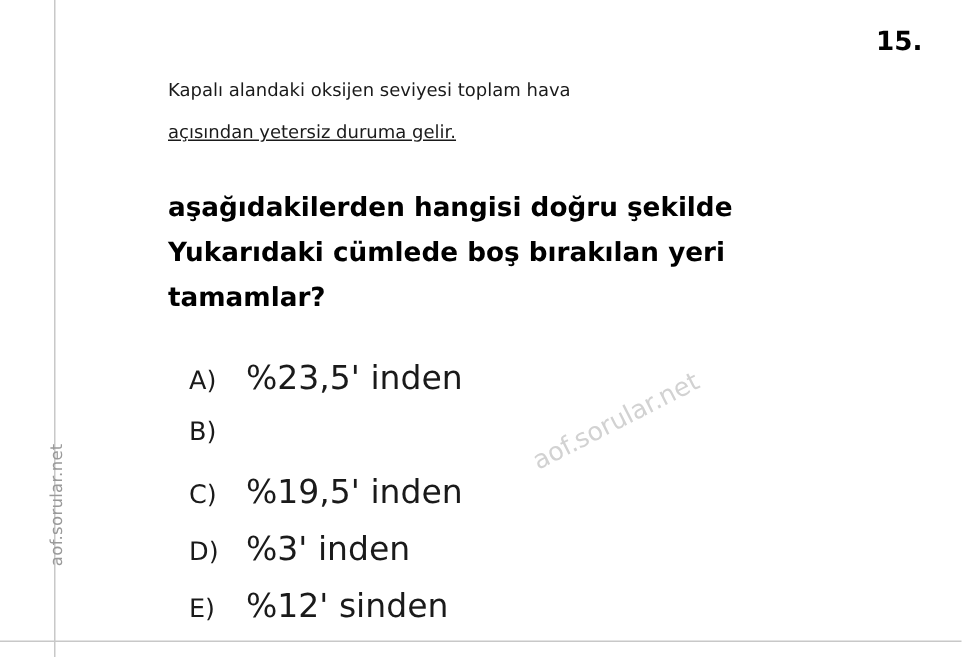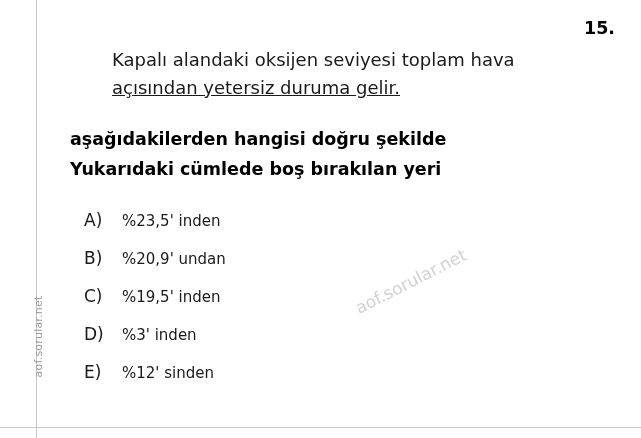--- a/index.html
+++ b/index.html
@@ -93,27 +93,26 @@
     width: 32px;
     flex: 0 0 32px;
     color: #000;
   }
   .q-body {
     flex: 1 1 auto;
   }
 
   .stem {
     font-family: "DejaVu Sans", sans-serif;
-    font-size: 18px;
+    font-size: 12px;
     line-height: 28px;
     text-align: justify;
     text-justify: inter-word;
     color: #1a1a1a;
     width: 504px;
-    margin-left: 42px;
   }
   .stem .last-line {
     text-align: left;
     text-decoration: underline;
   }
 
   .prompt {
     margin-top: 22px;
     font-family: "DejaVu Sans", sans-serif;
     font-weight: bold;
@@ -139,21 +138,21 @@
   }
   .opt-letter {
     font-family: "DejaVu Sans", sans-serif;
     font-size: 17px;
     width: 38px;
     flex: 0 0 38px;
     color: #1a1a1a;
   }
   .opt-text {
     font-family: "DejaVu Sans", sans-serif;
-    font-size: 15px;
+    font-size: 22px;
     color: #1a1a1a;
   }
 </style>
 </head>
 <body>
 
 <div class="page">
 
   <div class="left-rule"></div>
   <div class="bottom-rule"></div>
@@ -167,30 +166,30 @@
       <div class="q-body">
 
         <div class="stem">
           <div>Kapalı alandaki oksijen seviyesi toplam hava</div>
           <div class="last-line">açısından yetersiz duruma gelir.</div>
         </div>
 
         <div class="prompt">
           <div>aşağıdakilerden hangisi doğru şekilde</div>
           <div>Yukarıdaki cümlede boş bırakılan yeri</div>
+          <div class="last-line">tamamlar?</div>
         </div>
 
         <div class="options">
           <div class="option">
             <span class="opt-letter">A)</span>
             <span class="opt-text">%23,5' inden</span>
           </div>
           <div class="option">
             <span class="opt-letter">B)</span>
-            <span class="opt-text">%20,9' undan</span>
           </div>
           <div class="option">
             <span class="opt-letter">C)</span>
             <span class="opt-text">%19,5' inden</span>
           </div>
           <div class="option">
             <span class="opt-letter">D)</span>
             <span class="opt-text">%3' inden</span>
           </div>
           <div class="option">

